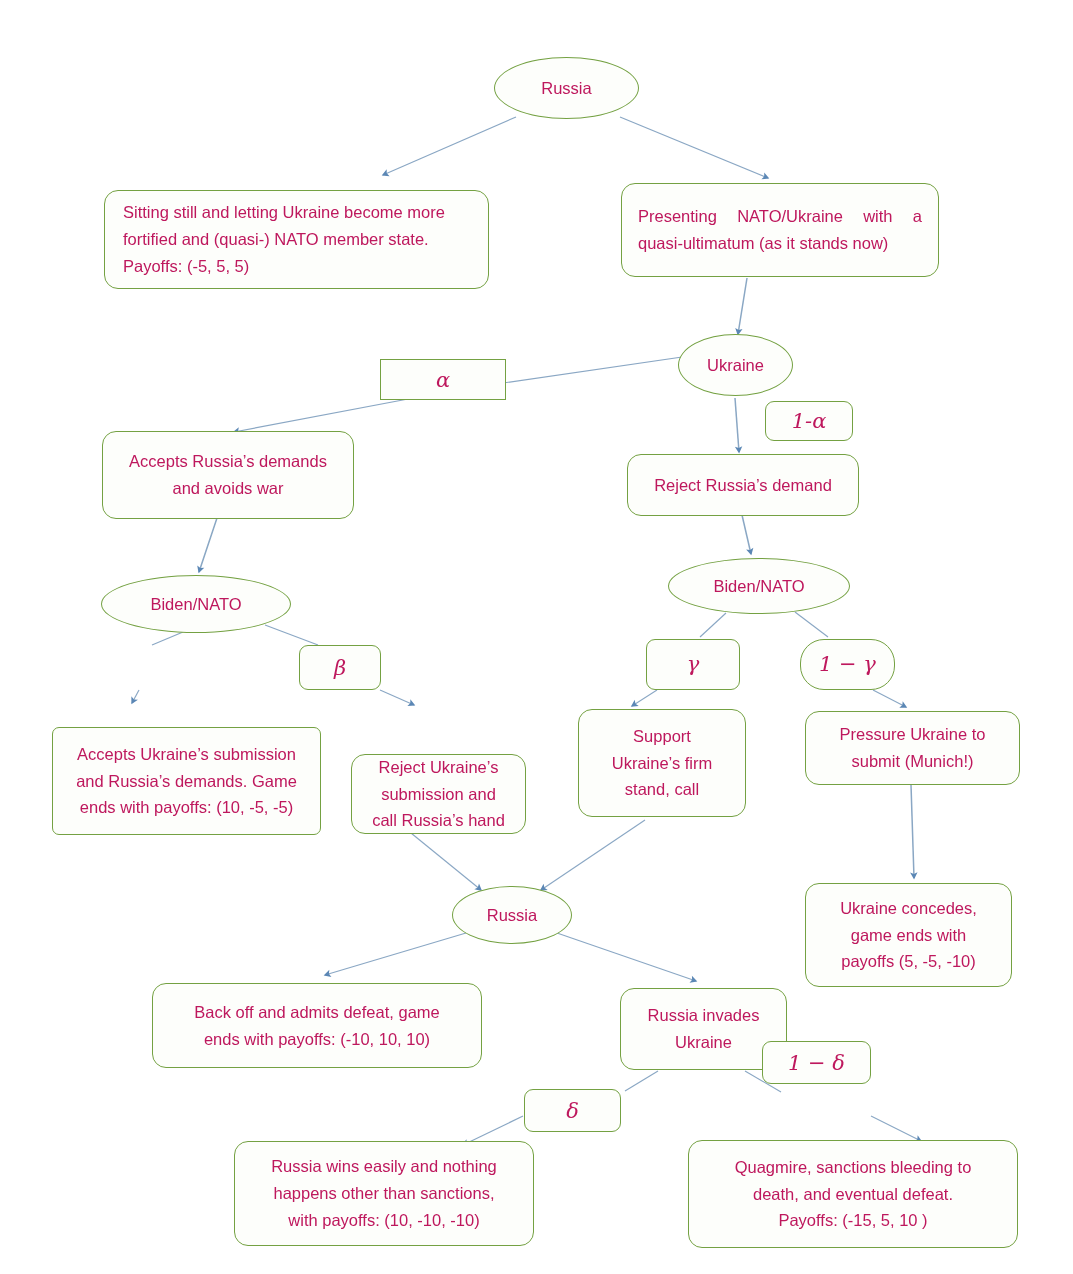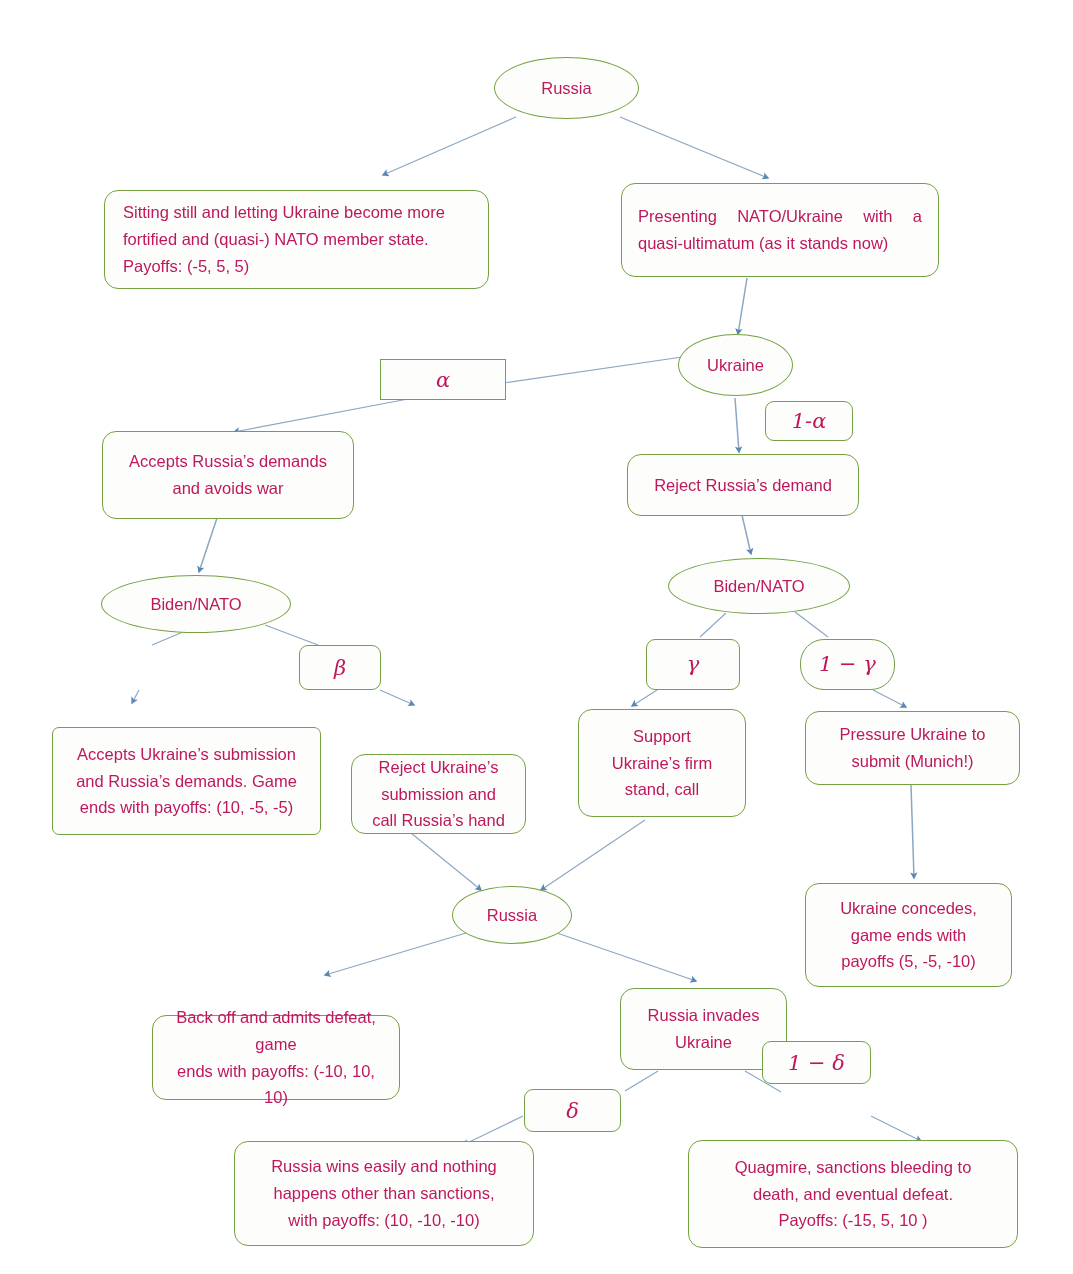--- a/index.html
+++ b/index.html
@@ -212,21 +212,21 @@
   <div class="node rounded" style="left:805px; top:883px; width:207px; height:104px; padding:8px 10px;">
     <span class="txt">Ukraine concedes,
 game ends with
 payoffs (5, -5, -10)</span>
   </div>
 
   <div class="node ellipse" style="left:452px; top:886px; width:120px; height:58px;">
     <span class="txt">Russia</span>
   </div>
 
-  <div class="node rounded" style="left:152px; top:983px; width:248px; height:85px; padding:8px 12px;margin-top:32px;">
+  <div class="node rounded" style="left:152px; top:983px; width:330px; height:85px; padding:8px 12px;">
     <span class="txt">Back off and admits defeat, game
 ends with payoffs: (-10, 10, 10)</span>
   </div>
 
   <div class="node rounded" style="left:620px; top:988px; width:167px; height:82px;">
     <span class="txt">Russia invades
 Ukraine</span>
   </div>
 
   <div class="node prob" style="left:524px; top:1089px; width:97px; height:43px;">

